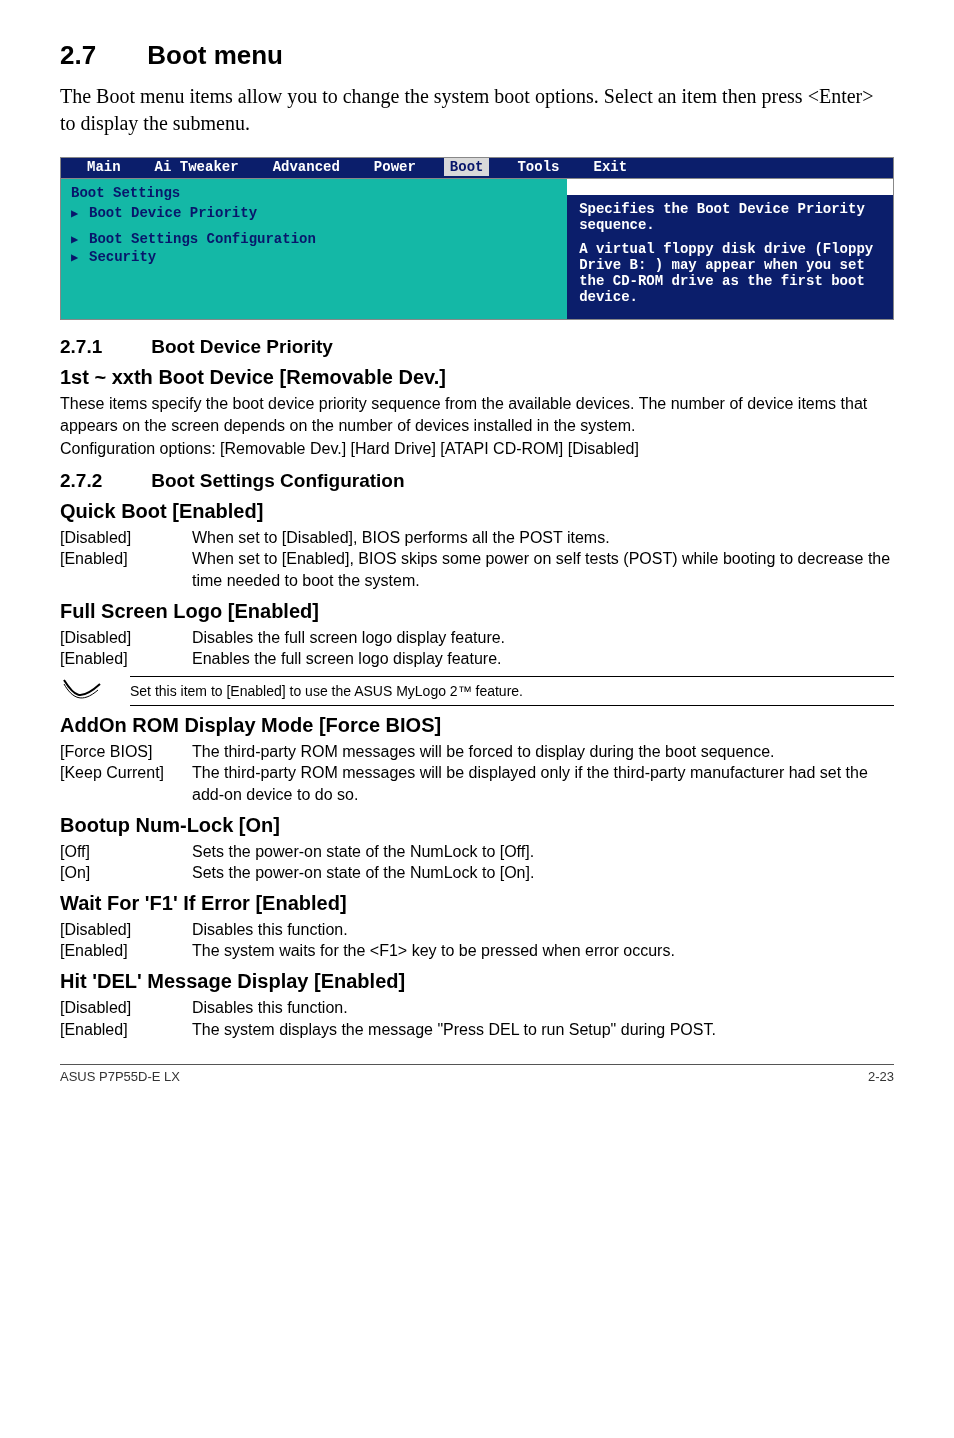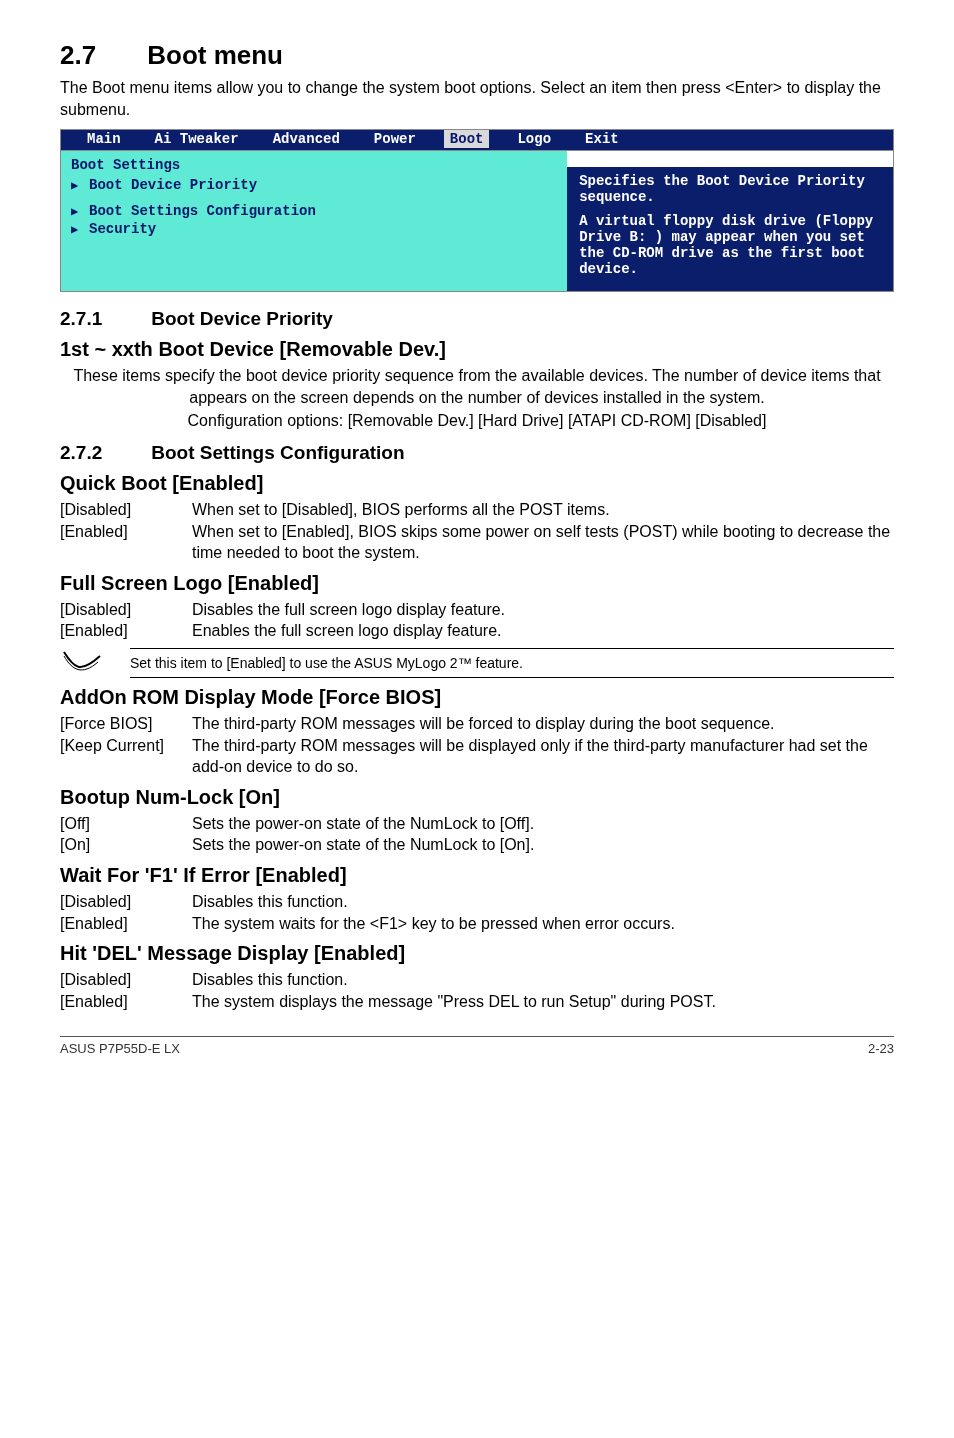--- a/index.html
+++ b/index.html
@@ -4,41 +4,41 @@
 <style>
   * { box-sizing: border-box; margin: 0; padding: 0; }
   body {
     font-family: Arial, Helvetica, sans-serif;
     background: #fff;
     color: #000;
     width: 954px;
     padding: 40px 60px 20px 60px;
     font-size: 16px;
   }
-  .section-title { font-size: 26px; font-weight: bold; margin-bottom: 6px; }
+  .section-title { font-size: 26px; font-weight: bold; margin-bottom: 12px; }
   .section-num { display: inline-block; width: 80px; }
-  .intro { font-size: 16px; margin-bottom: 9px; line-height: 1.35; }
+  .intro { font-size: 20px; margin-bottom: 20px; line-height: 1.35; font-family: Liberation Serif, serif; }
 
   .bios-box { border: 1px solid #888; font-family: "Courier New", monospace; font-size: 14px; margin-bottom: 16px; }
   .bios-title-row { background: #0b1e6b; color: #fff; padding: 2px 0 1px 0; text-align: center; font-weight: bold; }
   .bios-tabs { background: #0b1e6b; color: #fff; display: flex; padding: 0 20px 2px 20px; gap: 22px; font-weight: bold; text-align: right; }
   .bios-tabs .tab { padding: 1px 6px; }
   .bios-tabs .tab.active { background: #d9d9d9; color: #08166b; }
   .bios-body { display: flex; border-top: 1px solid #888; }
-  .bios-left { flex: 1.6; background: #5eead4; padding: 6px 10px 14px 10px; color: #08166b; font-weight: bold; }
+  .bios-left { flex: 1.6; background: #14b8a6; padding: 6px 10px 14px 10px; color: #08166b; font-weight: bold; }
   .bios-left .heading { color: #08166b; margin-bottom: 4px; }
   .bios-left .item { color: #08166b; padding-left: 18px; position: relative; margin-top: 2px; }
   .bios-left .item::before { content: "▶"; position: absolute; left: 0; color: #08166b; font-size: 12px; top: 1px; }
   .bios-right { flex: 1; background: #0b1e6b; color: #fff; padding: 6px 10px 14px 12px; font-weight: bold; margin-top: 16px; }
   .bios-right .white { color: #fff; }
 
   .sub-title { font-size: 19px; font-weight: bold; margin: 10px 0 6px 0; }
   .sub-num { display: inline-block; width: 86px; }
   .para-bold { font-size: 20px; font-weight: bold; margin: 8px 0 4px 0; }
-  .body-text { font-size: 16px; line-height: 1.35; margin-bottom: 2px; text-align: center; }
+  .body-text { font-size: 16px; line-height: 1.35; margin-bottom: 2px; }
 
   .opt-table { border-collapse: collapse; width: 100%; }
   .opt-table td { vertical-align: top; font-size: 16px; line-height: 1.35; padding: 0 0 0 0; }
   .opt-table td.label { width: 132px; }
 
   .note-row { display: flex; align-items: center; gap: 26px; margin: 6px 0 7px 0; }
   .note-icon { width: 44px; height: 30px; }
   .note-icon svg { width: 44px; height: 30px; }
   .note-text { font-size: 14px; border-top: 1px solid #000; border-bottom: 1px solid #000; flex: 1; padding: 6px 0; }
 
@@ -53,21 +53,21 @@
 </h1>
 <p class="intro">The Boot menu items allow you to change the system boot options. Select an item then press &lt;Enter&gt; to display the submenu.</p>
 
 <div class="bios-box">
   <div class="bios-tabs">
     <span class="tab">Main</span>
     <span class="tab">Ai Tweaker</span>
     <span class="tab">Advanced</span>
     <span class="tab">Power</span>
     <span class="tab active">Boot</span>
-    <span class="tab">Logo</span>
+    <span class="tab">Tools</span>
     <span class="tab">Exit</span>
   </div>
   <div class="bios-body">
     <div class="bios-left">
       <div class="heading">Boot Settings</div>
       <div class="item">Boot Device Priority</div>
       <div style="height:8px"></div>
       <div class="item">Boot Settings Configuration</div>
       <div class="item">Security</div>
     </div>

